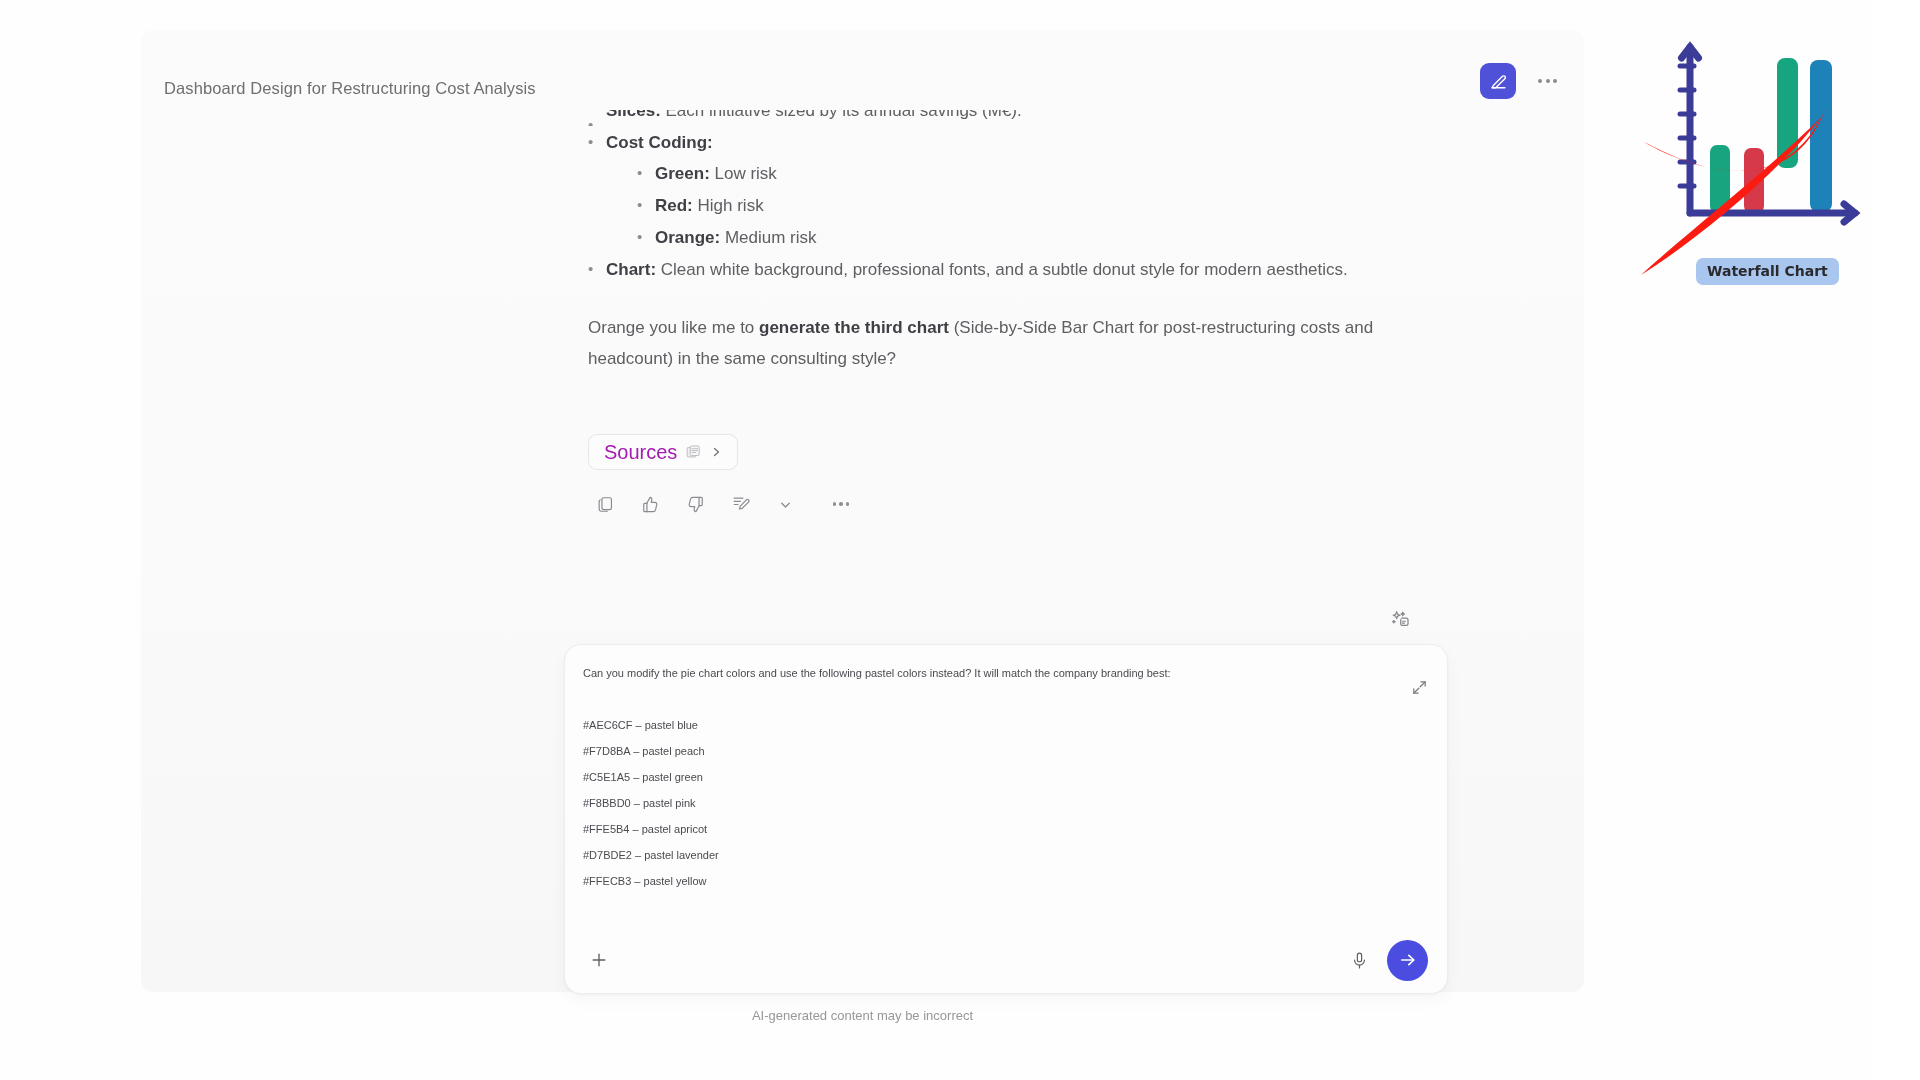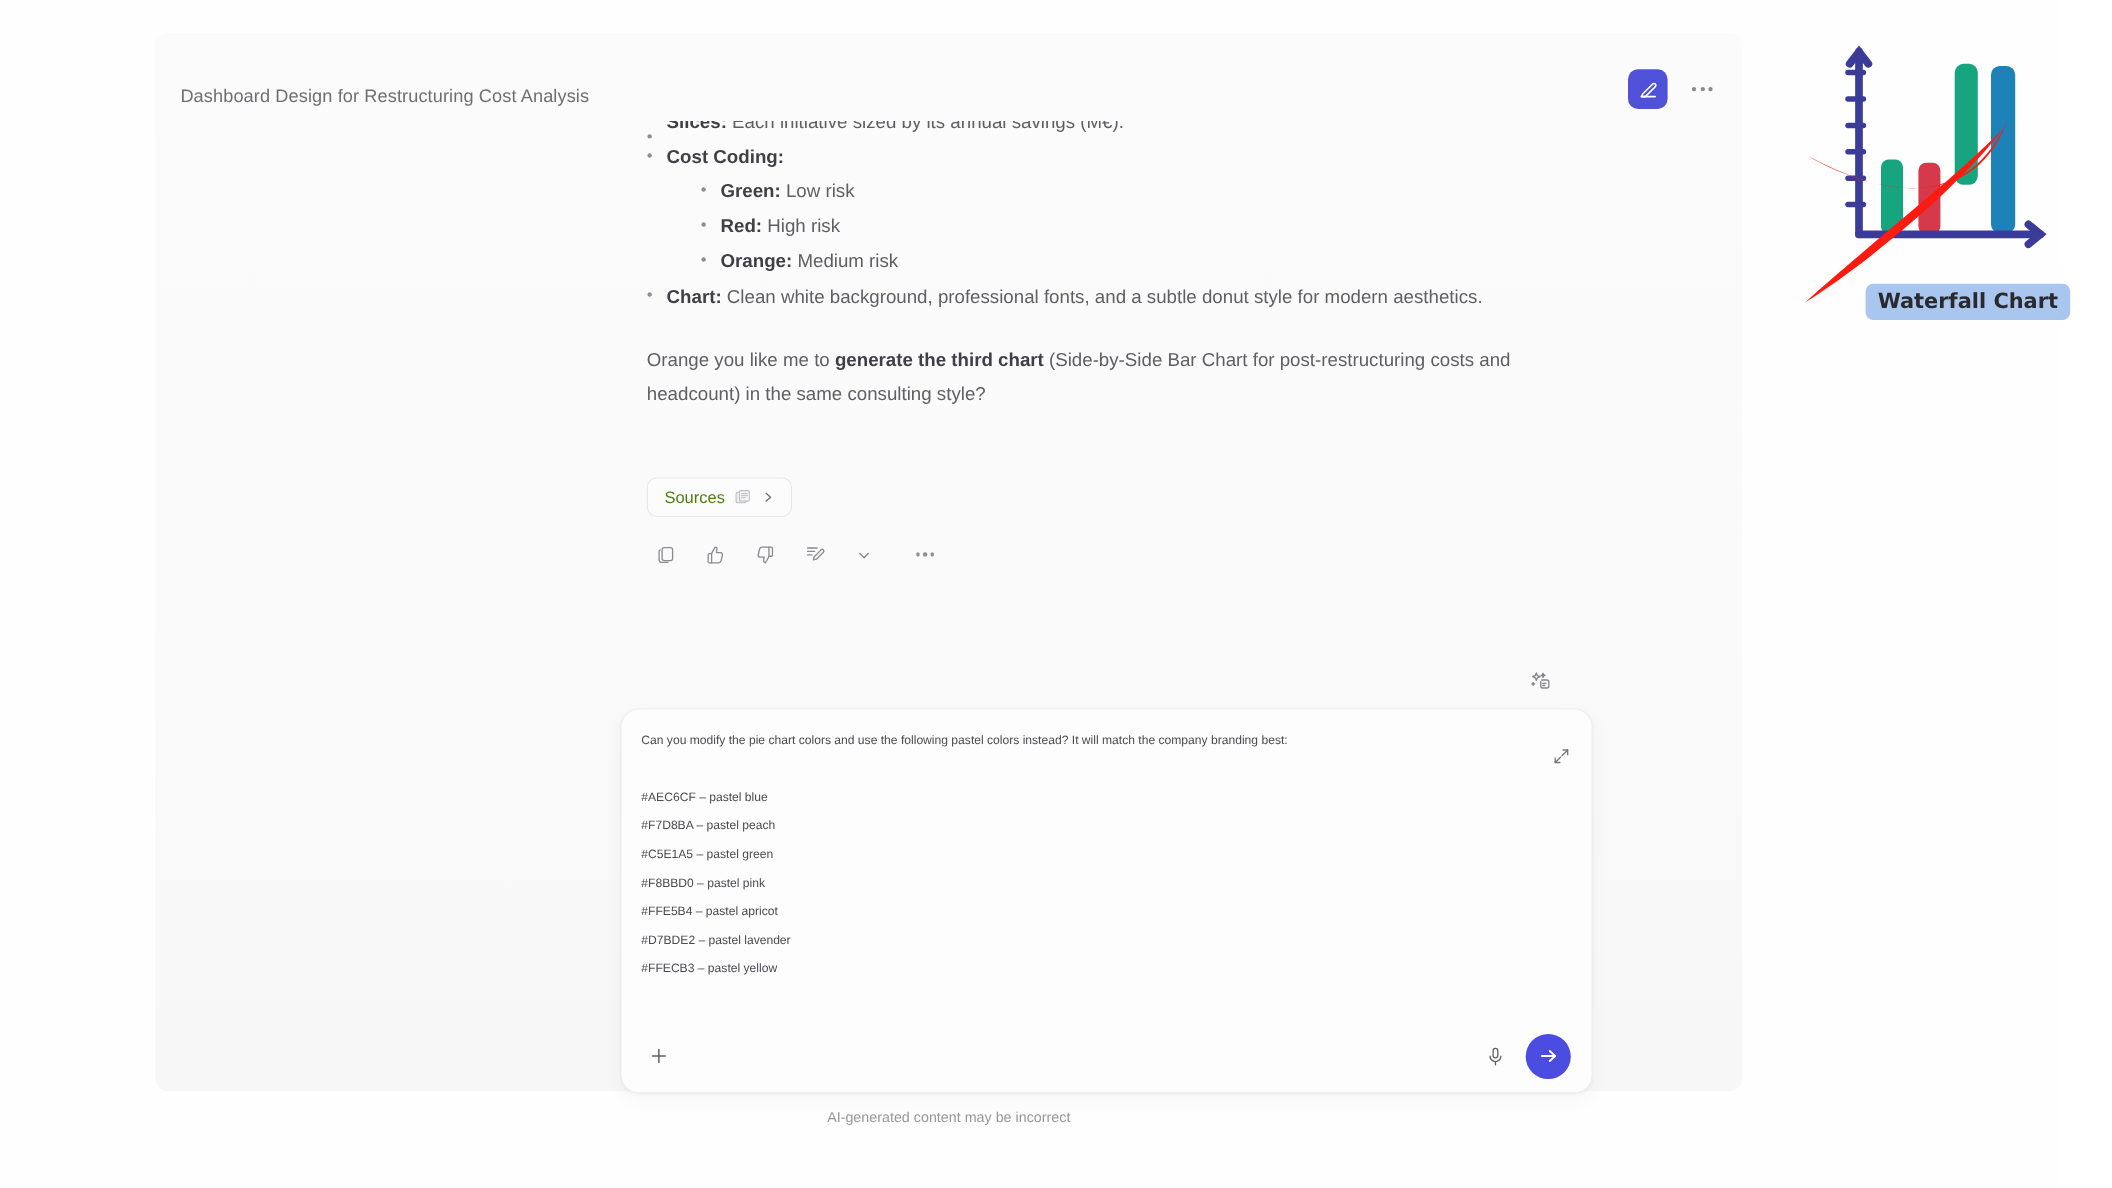--- a/index.html
+++ b/index.html
@@ -57,21 +57,21 @@
   .para { margin-top: 27px; width: 795px; }
 
   
   .sources {
     position: absolute; left: 447px; top: 404px;
     display: inline-flex; align-items: center; gap: 9px;
     height: 36px; padding: 0 15px;
     border: 1px solid #e6e6e8; border-radius: 9px;
     background: #fcfcfc; cursor: pointer;
   }
-  .sources-label { font-size: 15px; color: #4d7c0f; }
+  .sources-label { font-size: 20px; color: #a21caf; }
   .src-badge { display: block; }
   .chev-right { display: block; }
 
   
   .actions {
     position: absolute; left: 448px; top: 458px;
     display: flex; align-items: center; gap: 13px;
   }
   .act { width: 32px; height: 32px; display: flex; align-items: center; justify-content: center; cursor: pointer; border-radius: 6px; }
   .act-more { width: 28px; height: 28px; display: flex; align-items: center; justify-content: center; gap: 3px; cursor: pointer; margin-left: 13px; }
@@ -121,21 +121,21 @@
     position: absolute; left: 0; width: 100%; top: 978px;
     text-align: center; font-size: 13px; color: #97979c;
   }
 
   
   .overlay { position: absolute; left: 1630px; top: 20px; width: 280px; height: 290px; }
   .wf-badge {
     position: absolute; left: 66px; top: 238px;
     background: #a9c6ee; border-radius: 7px;
     padding: 5px 11px 6px 11px;
-    font-size: 19px; font-weight: 700; color: #2a2a2e;
+    font-size: 14px; font-weight: 700; color: #2a2a2e;
     font-family: "DejaVu Sans", sans-serif; white-space: nowrap;
   }
 </style>
 </head>
 <body>
 
 <div id="stage">
 
   <div class="panel">
 

